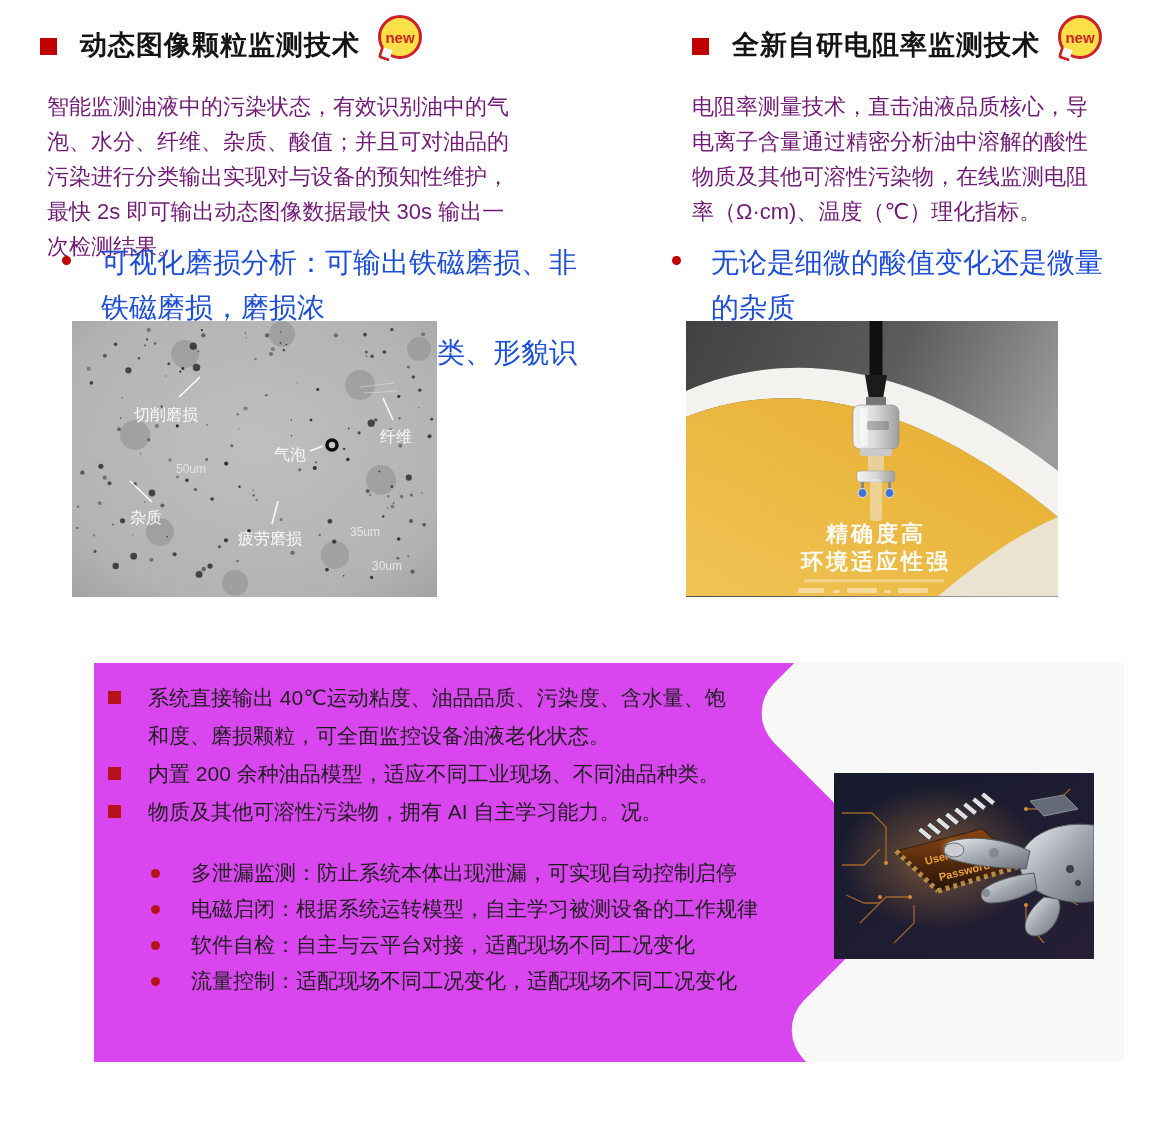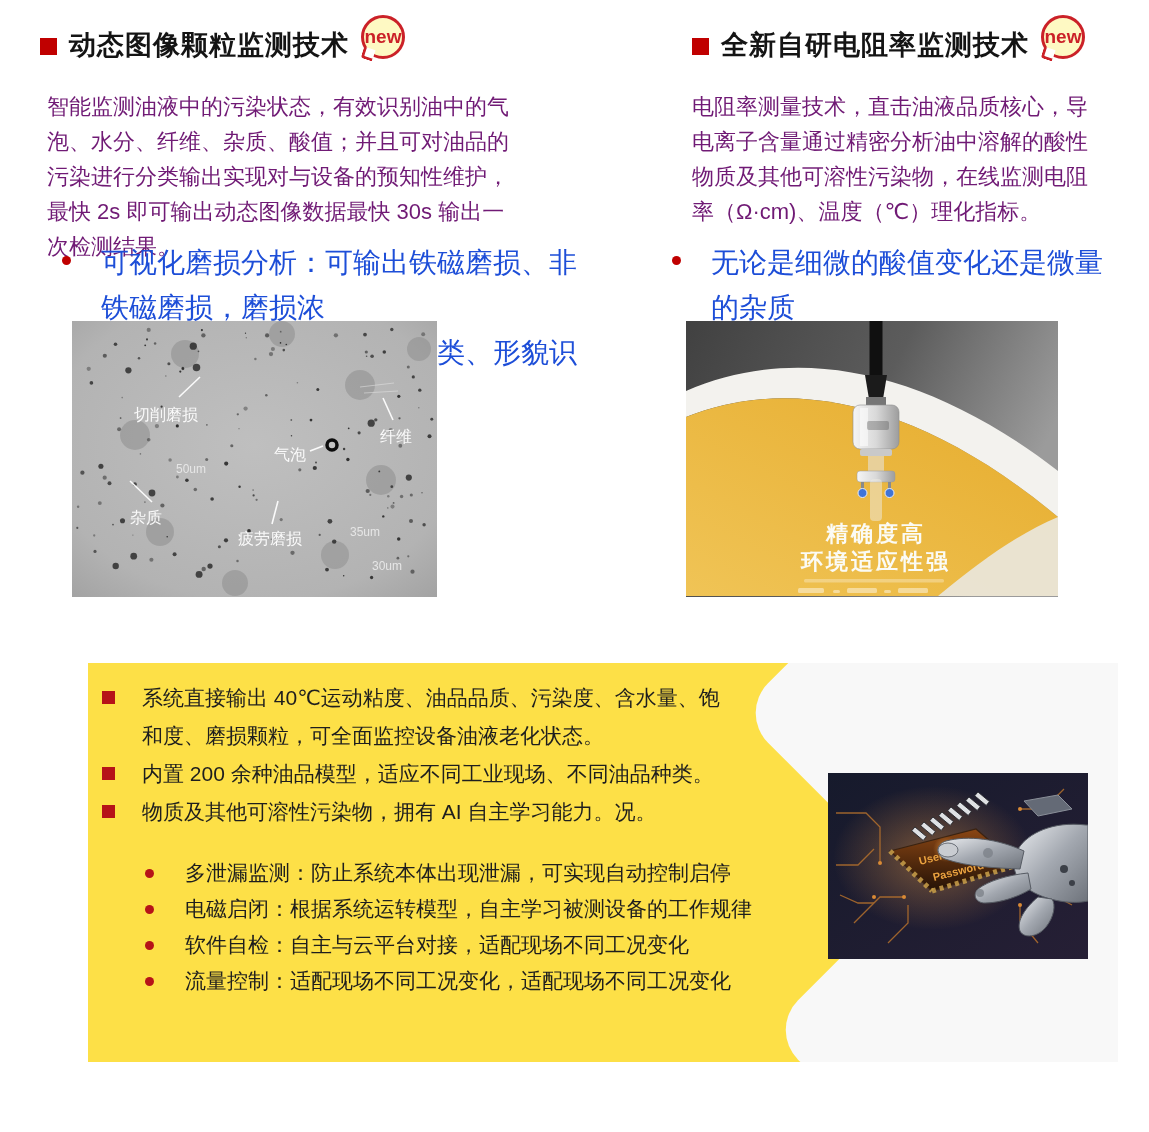--- a/index.html
+++ b/index.html
@@ -2,34 +2,34 @@
 <html><head>
 <meta charset="utf-8">
 <style>
   html,body{margin:0;padding:0}
   body{width:1149px;height:1132px;position:relative;background:#ffffff;
        font-family:"Liberation Sans","DejaVu Sans",sans-serif;overflow:hidden;color:#212121}
   .abs{position:absolute}
   
   .title-row{display:flex;align-items:flex-start}
   .tsq{width:17px;height:17px;background:#c00000;margin-top:13px;flex:none}
-  .ttl{font-size:27px;font-weight:bold;color:#141414;margin-left:12px;letter-spacing:1px;line-height:40px}
-  .badge{width:38px;height:38px;border:3px solid #cb2128;border-radius:50%;margin-left:12px;
+  .ttl{font-size:27px;font-weight:bold;color:#141414;margin-left:23px;letter-spacing:1px;line-height:40px}
+  .badge{width:38px;height:38px;border:3px solid #cb2128;border-radius:50%;margin-left:18px;
          transform:translateY(-10px);display:flex;align-items:center;justify-content:center;
-         color:#cb2128;font-size:19px;font-weight:bold;position:relative;background:#fef9c3}
+         color:#cb2128;font-size:15px;font-weight:bold;position:relative;background:#fde047}
   .badge::after{content:"";position:absolute;left:-2px;bottom:-4px;width:9px;height:9px;background:#fff;
          border-left:3px solid #cb2128;border-bottom:3px solid #cb2128;transform:rotate(18deg);
          border-bottom-left-radius:4px}
   
   .para{font-size:22px;line-height:35px;white-space:pre-line;color:#701a75}
   .tb{display:flex}
   .tb .dot{width:9px;height:9px;border-radius:50%;background:#c00000;margin-top:16px;flex:none}
   .tb .tb-text{margin-left:30px;font-size:28px;line-height:45px;white-space:pre-line;color:#1d4ed8}
   
-  #panel{left:88px;top:663px;width:1030px;height:399px;background:#fde047;overflow:hidden}
+  #panel{left:94px;top:663px;width:1030px;height:399px;background:#d946ef;overflow:hidden}
   .wm{position:absolute;background:#f8f8f8;border-radius:42px;transform:rotate(45deg)}
   #plist{position:absolute;left:14px;top:16px;width:716px}
   .row{display:flex}
   .row .psq{width:13px;height:13px;background:#b61318;margin:12px 27px 0 0;flex:none}
   .row .pdot{width:9px;height:9px;border-radius:50%;background:#b61318;margin:14px 31px 0 0;flex:none}
   .row .ptxt{font-size:21px;line-height:38px;white-space:pre-line;color:#1e1e1e}
   .row.lvl2{margin-left:43px}
   .row.lvl2 .ptxt{line-height:36px}
   .gap-top{margin-top:24px}
   svg text{font-family:"Liberation Sans","DejaVu Sans",sans-serif}

